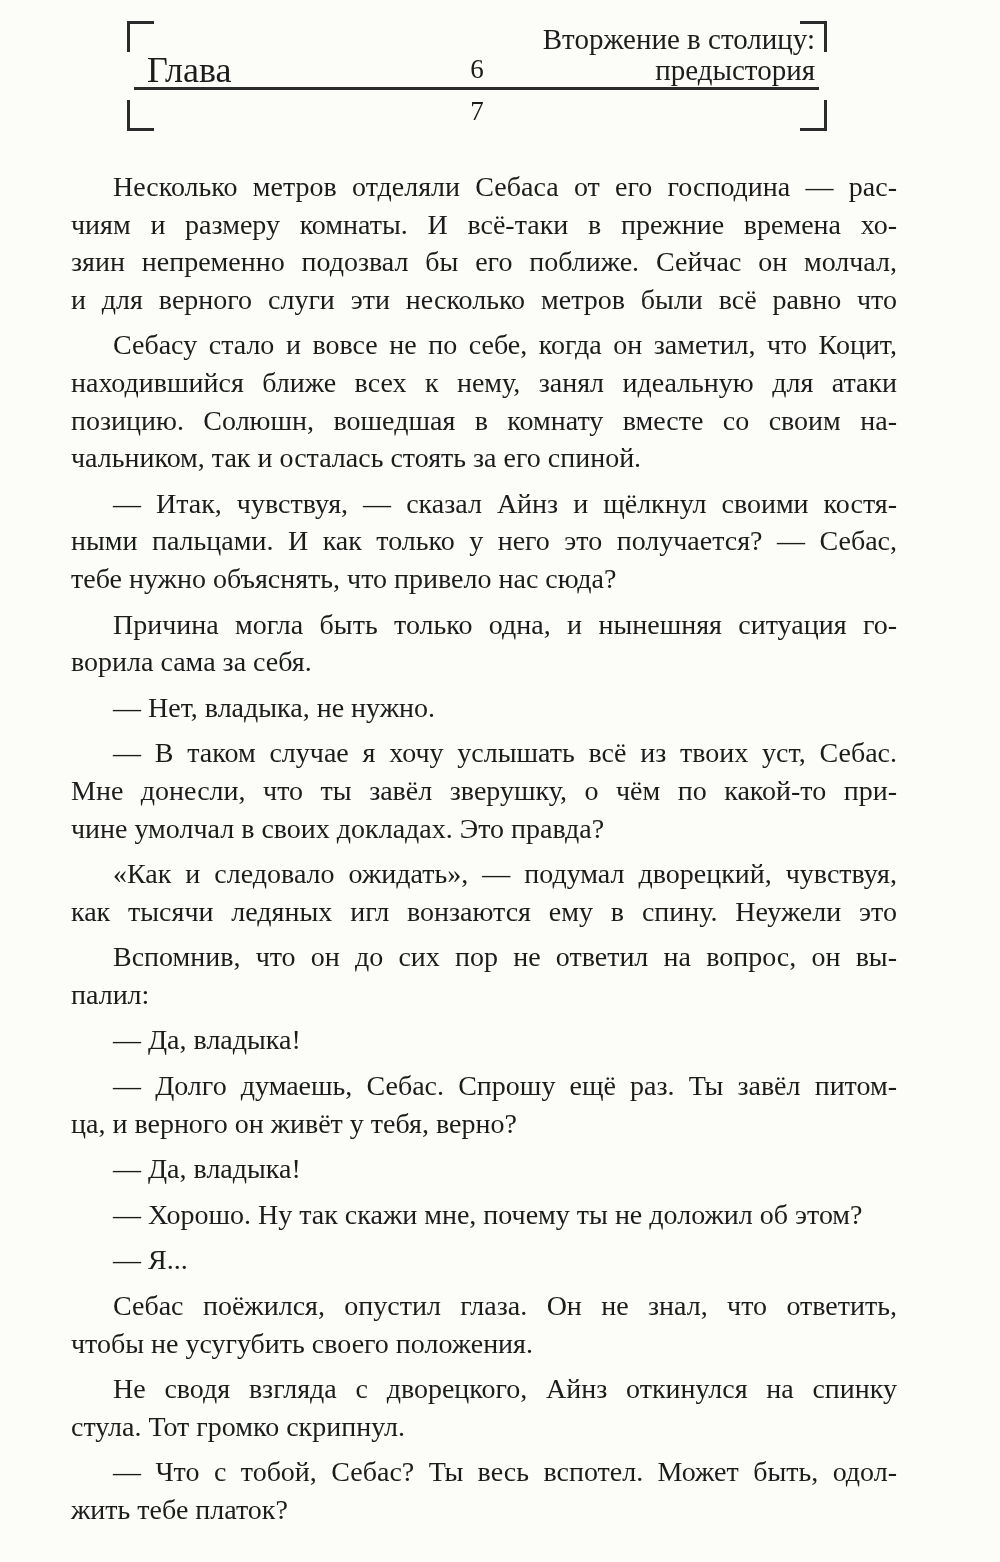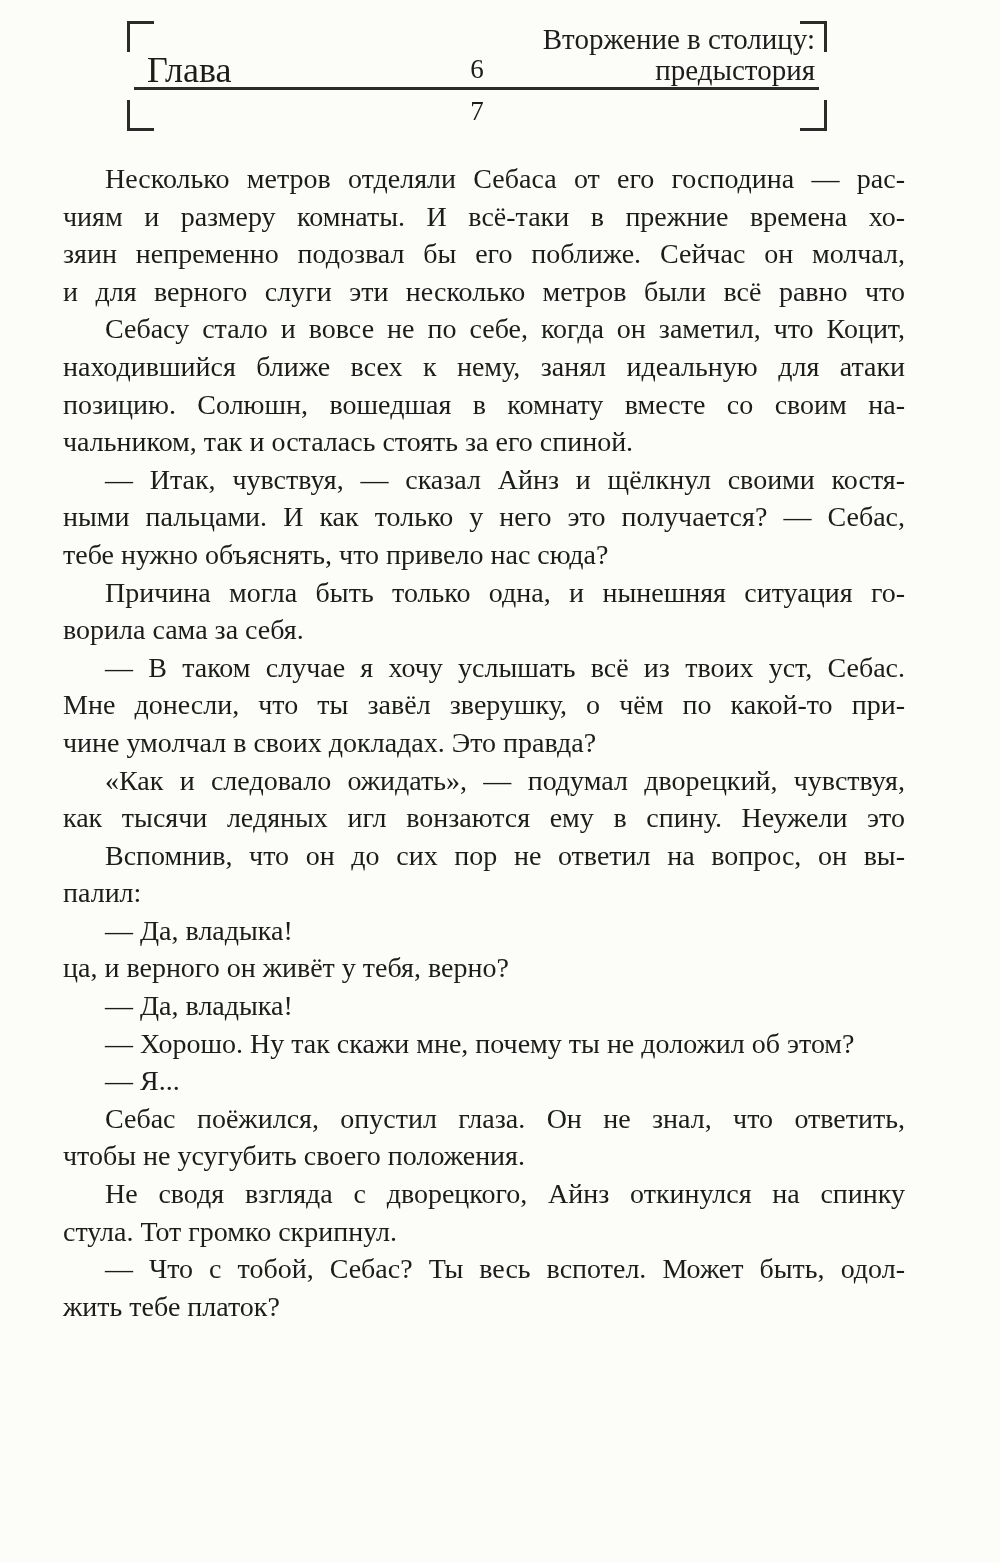--- a/index.html
+++ b/index.html
@@ -79,21 +79,21 @@
 
   
   .body-text {
     position: absolute;
     left: 63px;
     top: 160px;
     width: 842px;
     font-size: 28px;
     line-height: 37.6px;
   }
-  .para { margin: 0; }
+  .para { margin: 8px; }
   .line {
     text-align: justify;
     text-align-last: justify;
     white-space: normal;
   }
   .line.last { text-align-last: left; }
   .line.first { text-indent: 42px; }
 </style>
 </head>
 <body>
@@ -136,36 +136,40 @@
       <div class="para">
         <div class="line first">— Итак, чувствуя, — сказал Айнз и щёлкнул своими костя-</div>
         <div class="line">ными пальцами. И как только у него это получается? — Себас,</div>
         <div class="line last">тебе нужно объяснять, что привело нас сюда?</div>
       </div>
       <div class="para">
         <div class="line first">Причина могла быть только одна, и нынешняя ситуация го-</div>
         <div class="line last">ворила сама за себя.</div>
       </div>
       <div class="para">
+        <div class="line first last">— Нет, владыка, не нужно.</div>
+      </div>
+      <div class="para">
         <div class="line first">— В таком случае я хочу услышать всё из твоих уст, Себас.</div>
         <div class="line">Мне донесли, что ты завёл зверушку, о чём по какой-то при-</div>
         <div class="line last">чине умолчал в своих докладах. Это правда?</div>
       </div>
       <div class="para">
         <div class="line first">«Как и следовало ожидать», — подумал дворецкий, чувствуя,</div>
         <div class="line">как тысячи ледяных игл вонзаются ему в спину. Неужели это</div>
       </div>
       <div class="para">
         <div class="line first">Вспомнив, что он до сих пор не ответил на вопрос, он вы-</div>
         <div class="line last">палил:</div>
       </div>
       <div class="para">
         <div class="line first last">— Да, владыка!</div>
       </div>
       <div class="para">
+        <div class="line first">— Долго думаешь, Себас. Спрошу ещё раз. Ты завёл питом-</div>
         <div class="line last">ца, и верного он живёт у тебя, верно?</div>
       </div>
       <div class="para">
         <div class="line first last">— Да, владыка!</div>
       </div>
       <div class="para">
         <div class="line first last">— Хорошо. Ну так скажи мне, почему ты не доложил об этом?</div>
       </div>
       <div class="para">
         <div class="line first last">— Я...</div>

